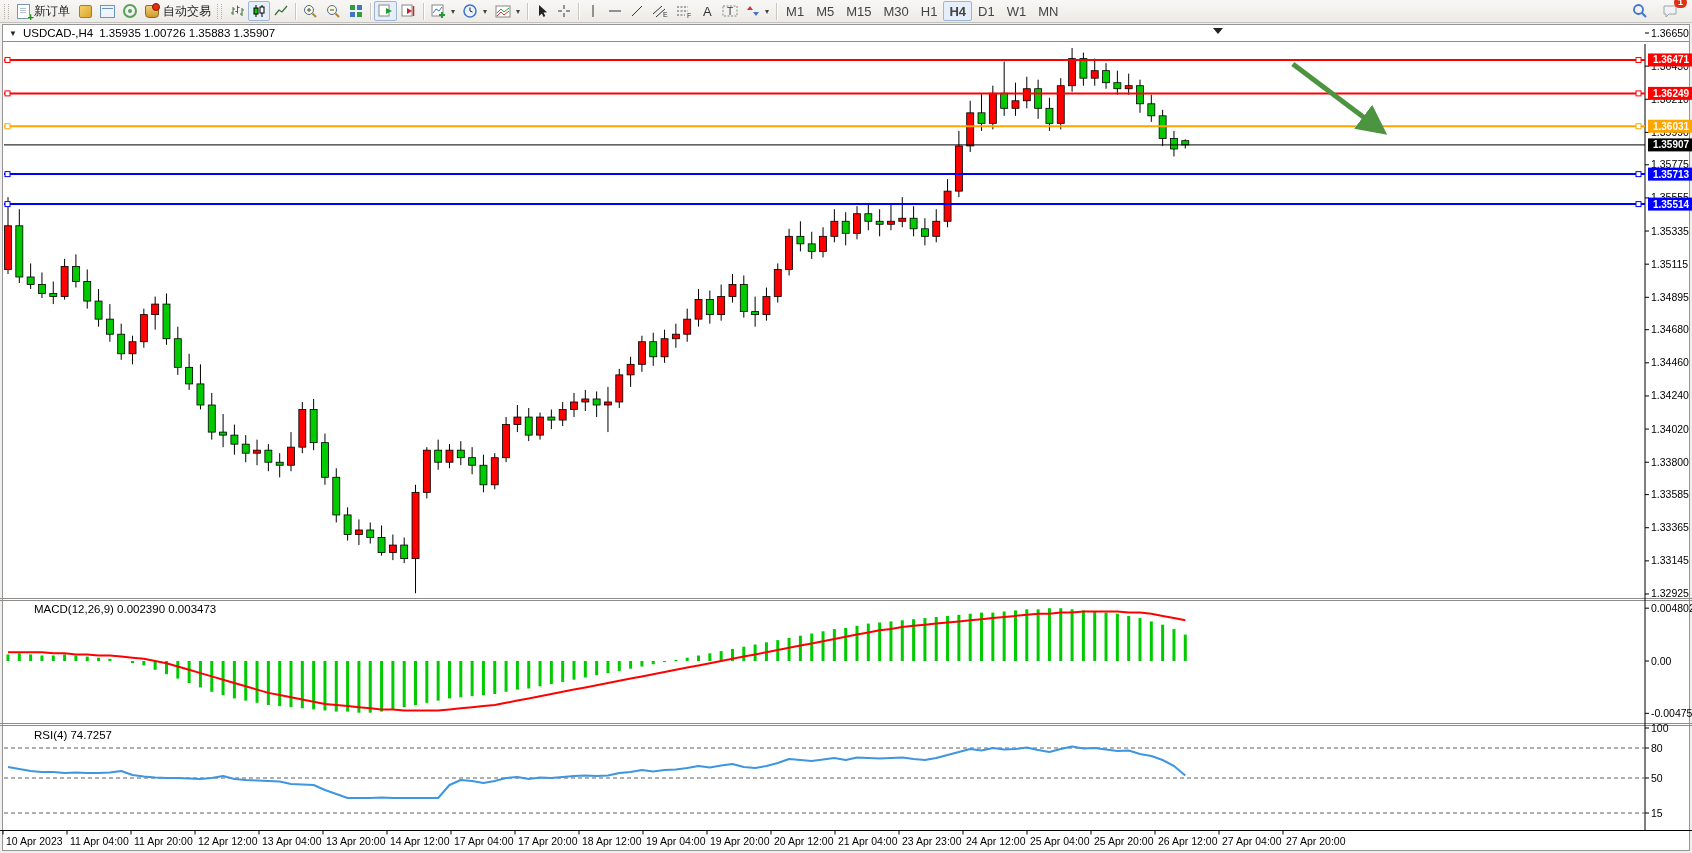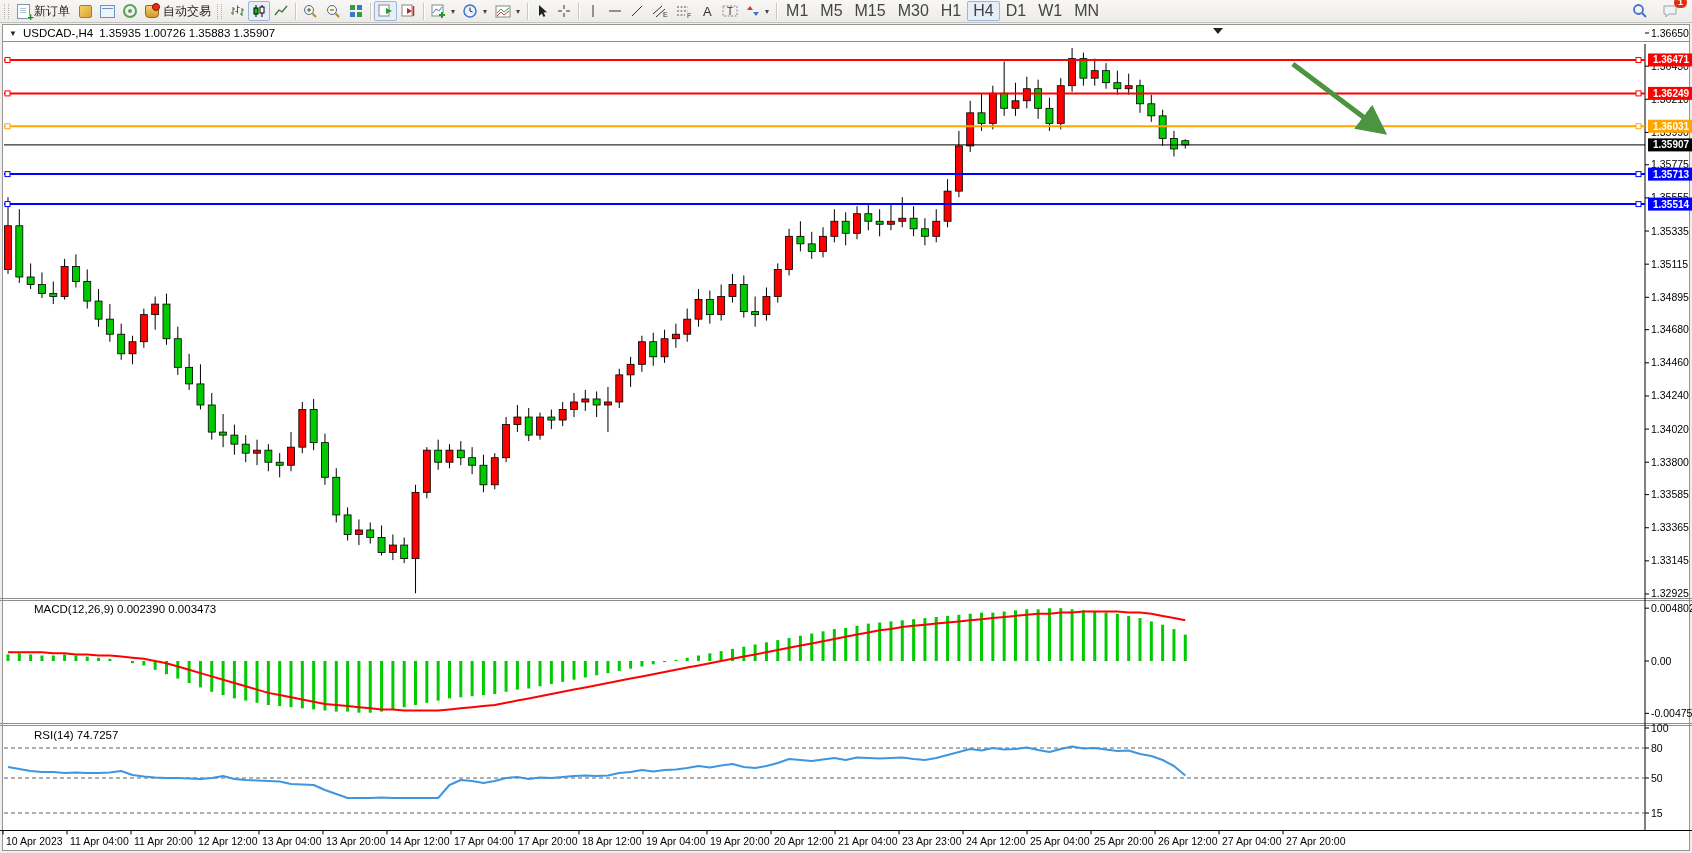--- a/index.html
+++ b/index.html
@@ -7,23 +7,23 @@
   
   .toolbar{position:absolute;left:0;top:0;width:1692px;height:23px;z-index:10;
     background:linear-gradient(#f8f7f5,#ecebe8);border-bottom:1px solid #c3c1be;
     display:flex;align-items:center;padding:0 2px;box-sizing:border-box;}
   .grip{width:3px;height:15px;margin:0 4px 0 2px;
     border-left:1px dotted #b3b0ab;border-right:1px dotted #b3b0ab;}
   .sep{width:1px;height:17px;background:#c9c7c4;box-shadow:1px 0 0 #fff;margin:0 3px;}
   .tbtn{height:20px;min-width:22px;display:inline-flex;align-items:center;justify-content:center;
     gap:4px;padding:0 3px;background:transparent;border:1px solid transparent;border-radius:2px;
     font-family:"Liberation Sans",sans-serif;font-size:12px;color:#222;cursor:default;}
-  .tbtn.active{background:#e6eef9;border-color:#9db6d6;}
+  .tbtn.active{background:#e6eef9;border-color:#9db6d6;font-weight:bold;}
   .tbtn .caret{font-size:8px;color:#444;margin-left:1px;}
-  .tf{padding:0 5px;color:#444;font-size:16px;}
+  .tf{padding:0 5px;color:#444;font-size:13px;}
   .right-cluster{margin-left:auto;display:flex;align-items:center;gap:6px;margin-right:8px;}
   
   .ic{display:inline-block;position:relative;}
   .ic-doc{width:11px;height:13px;background:#fff;border:1px solid #7d96b0;}
   .ic-doc::before{content:"";position:absolute;left:2px;top:3px;width:6px;height:1px;background:#b0c2d4;box-shadow:0 2px 0 #b0c2d4,0 4px 0 #b0c2d4;}
   .ic-doc::after{content:"+";position:absolute;right:-5px;bottom:-5px;color:#089408;font-weight:bold;font-size:11px;text-shadow:0 0 2px #fff;}
   .ic-cube{width:11px;height:11px;border-radius:2px;background:linear-gradient(135deg,#f6d16b,#d9a52c);border:1px solid #a87d1e;}
   .ic-chartpic{width:13px;height:11px;background:#eef4fc;border:1px solid #6e93c0;}
   .ic-chartpic::after{content:"";position:absolute;left:1px;top:2px;width:11px;height:1px;background:#6e93c0;}
   .ic-signal{width:10px;height:10px;border:2px solid #57a159;border-radius:50%;}
@@ -260,21 +260,21 @@
     <span>USDCAD-,H4</span>
     <span>1.35935 1.00726 1.35883 1.35907</span>
   </div>
 </div>
 
 <div class="ind-label" style="left:10px;top:603px;">
   <span>MACD(12,26,9)</span>
   <span>0.002390 0.003473</span>
 </div>
 <div class="ind-label" style="left:10px;top:729px;">
-  <span>RSI(14)</span>
+  <span>RSI(4)</span>
   <span>74.7257</span>
 </div>
 
 <svg id="chart-svg" viewBox="0 0 1692 853">
     <line x1="0" y1="598.5" x2="1692" y2="598.5" stroke="#8f8d8b" stroke-width="1"></line>
     <line x1="0" y1="600.5" x2="1692" y2="600.5" stroke="#8f8d8b" stroke-width="1"></line>
     <line x1="0" y1="723.5" x2="1692" y2="723.5" stroke="#8f8d8b" stroke-width="1"></line>
     <line x1="0" y1="725.5" x2="1692" y2="725.5" stroke="#8f8d8b" stroke-width="1"></line>
     <line x1="0" y1="830.5" x2="1692" y2="830.5" stroke="#000"></line>
     <line x1="1645" y1="44" x2="1645" y2="830.5" stroke="#000"></line>

